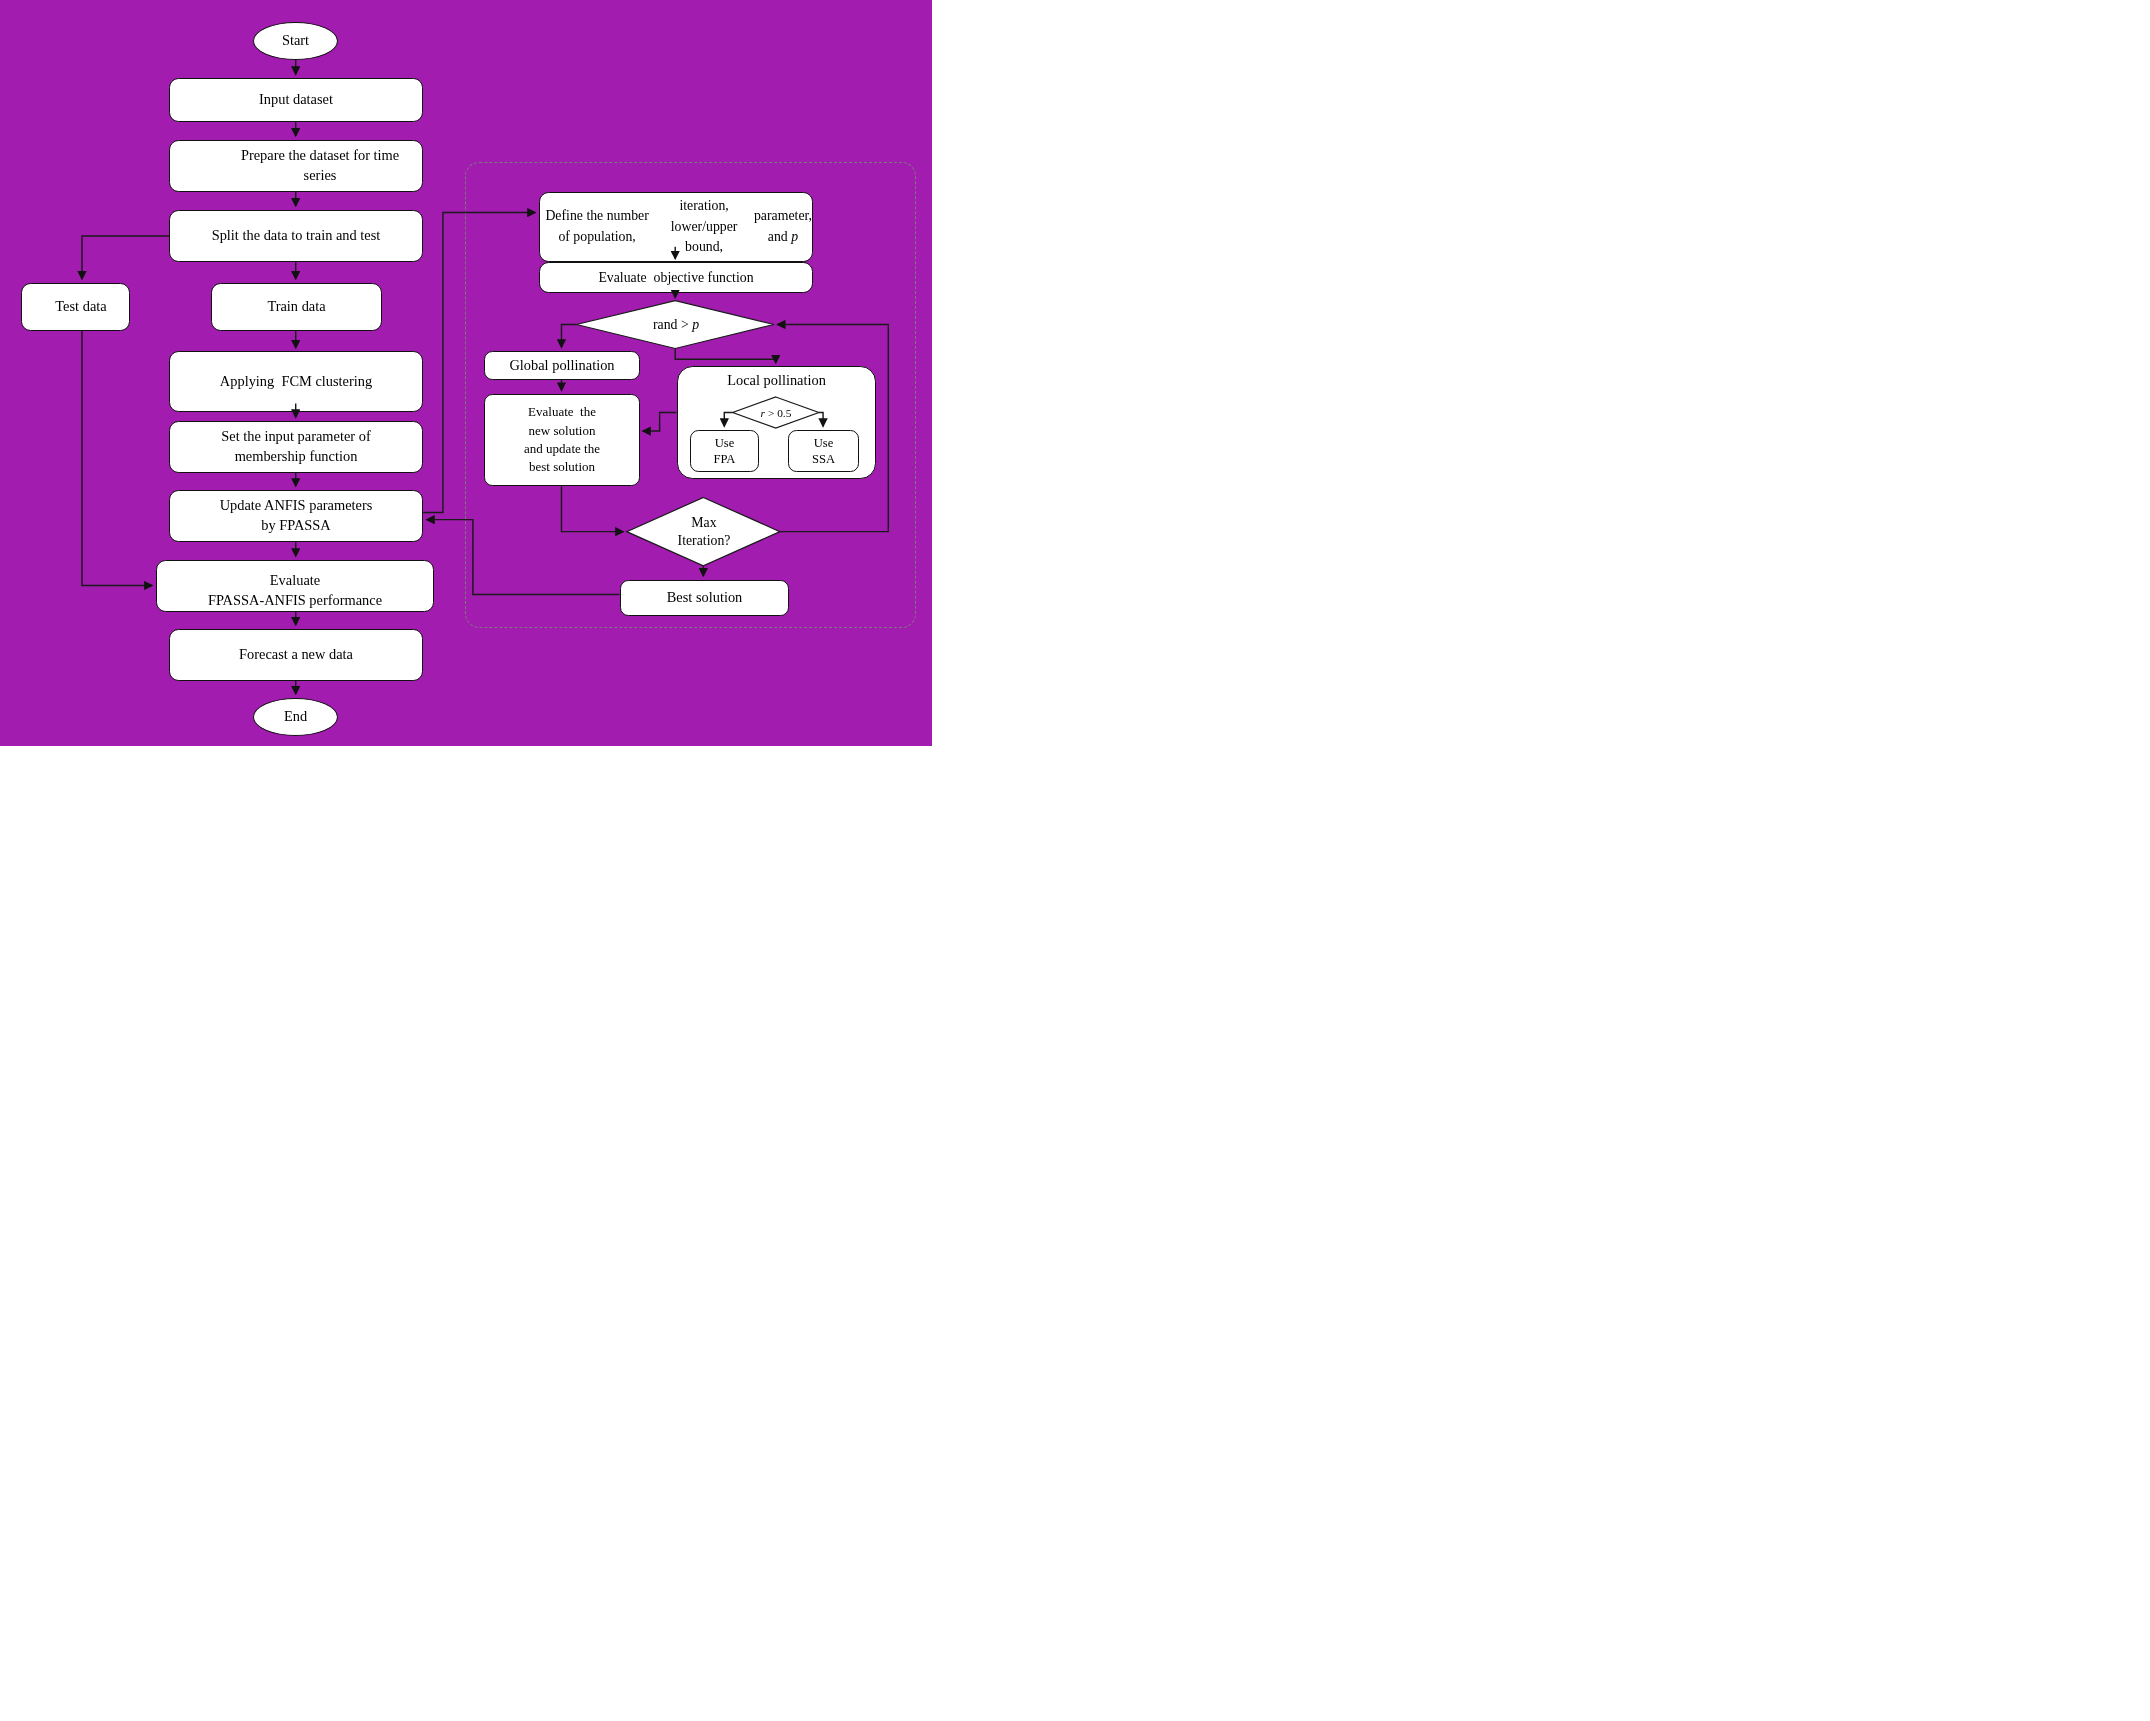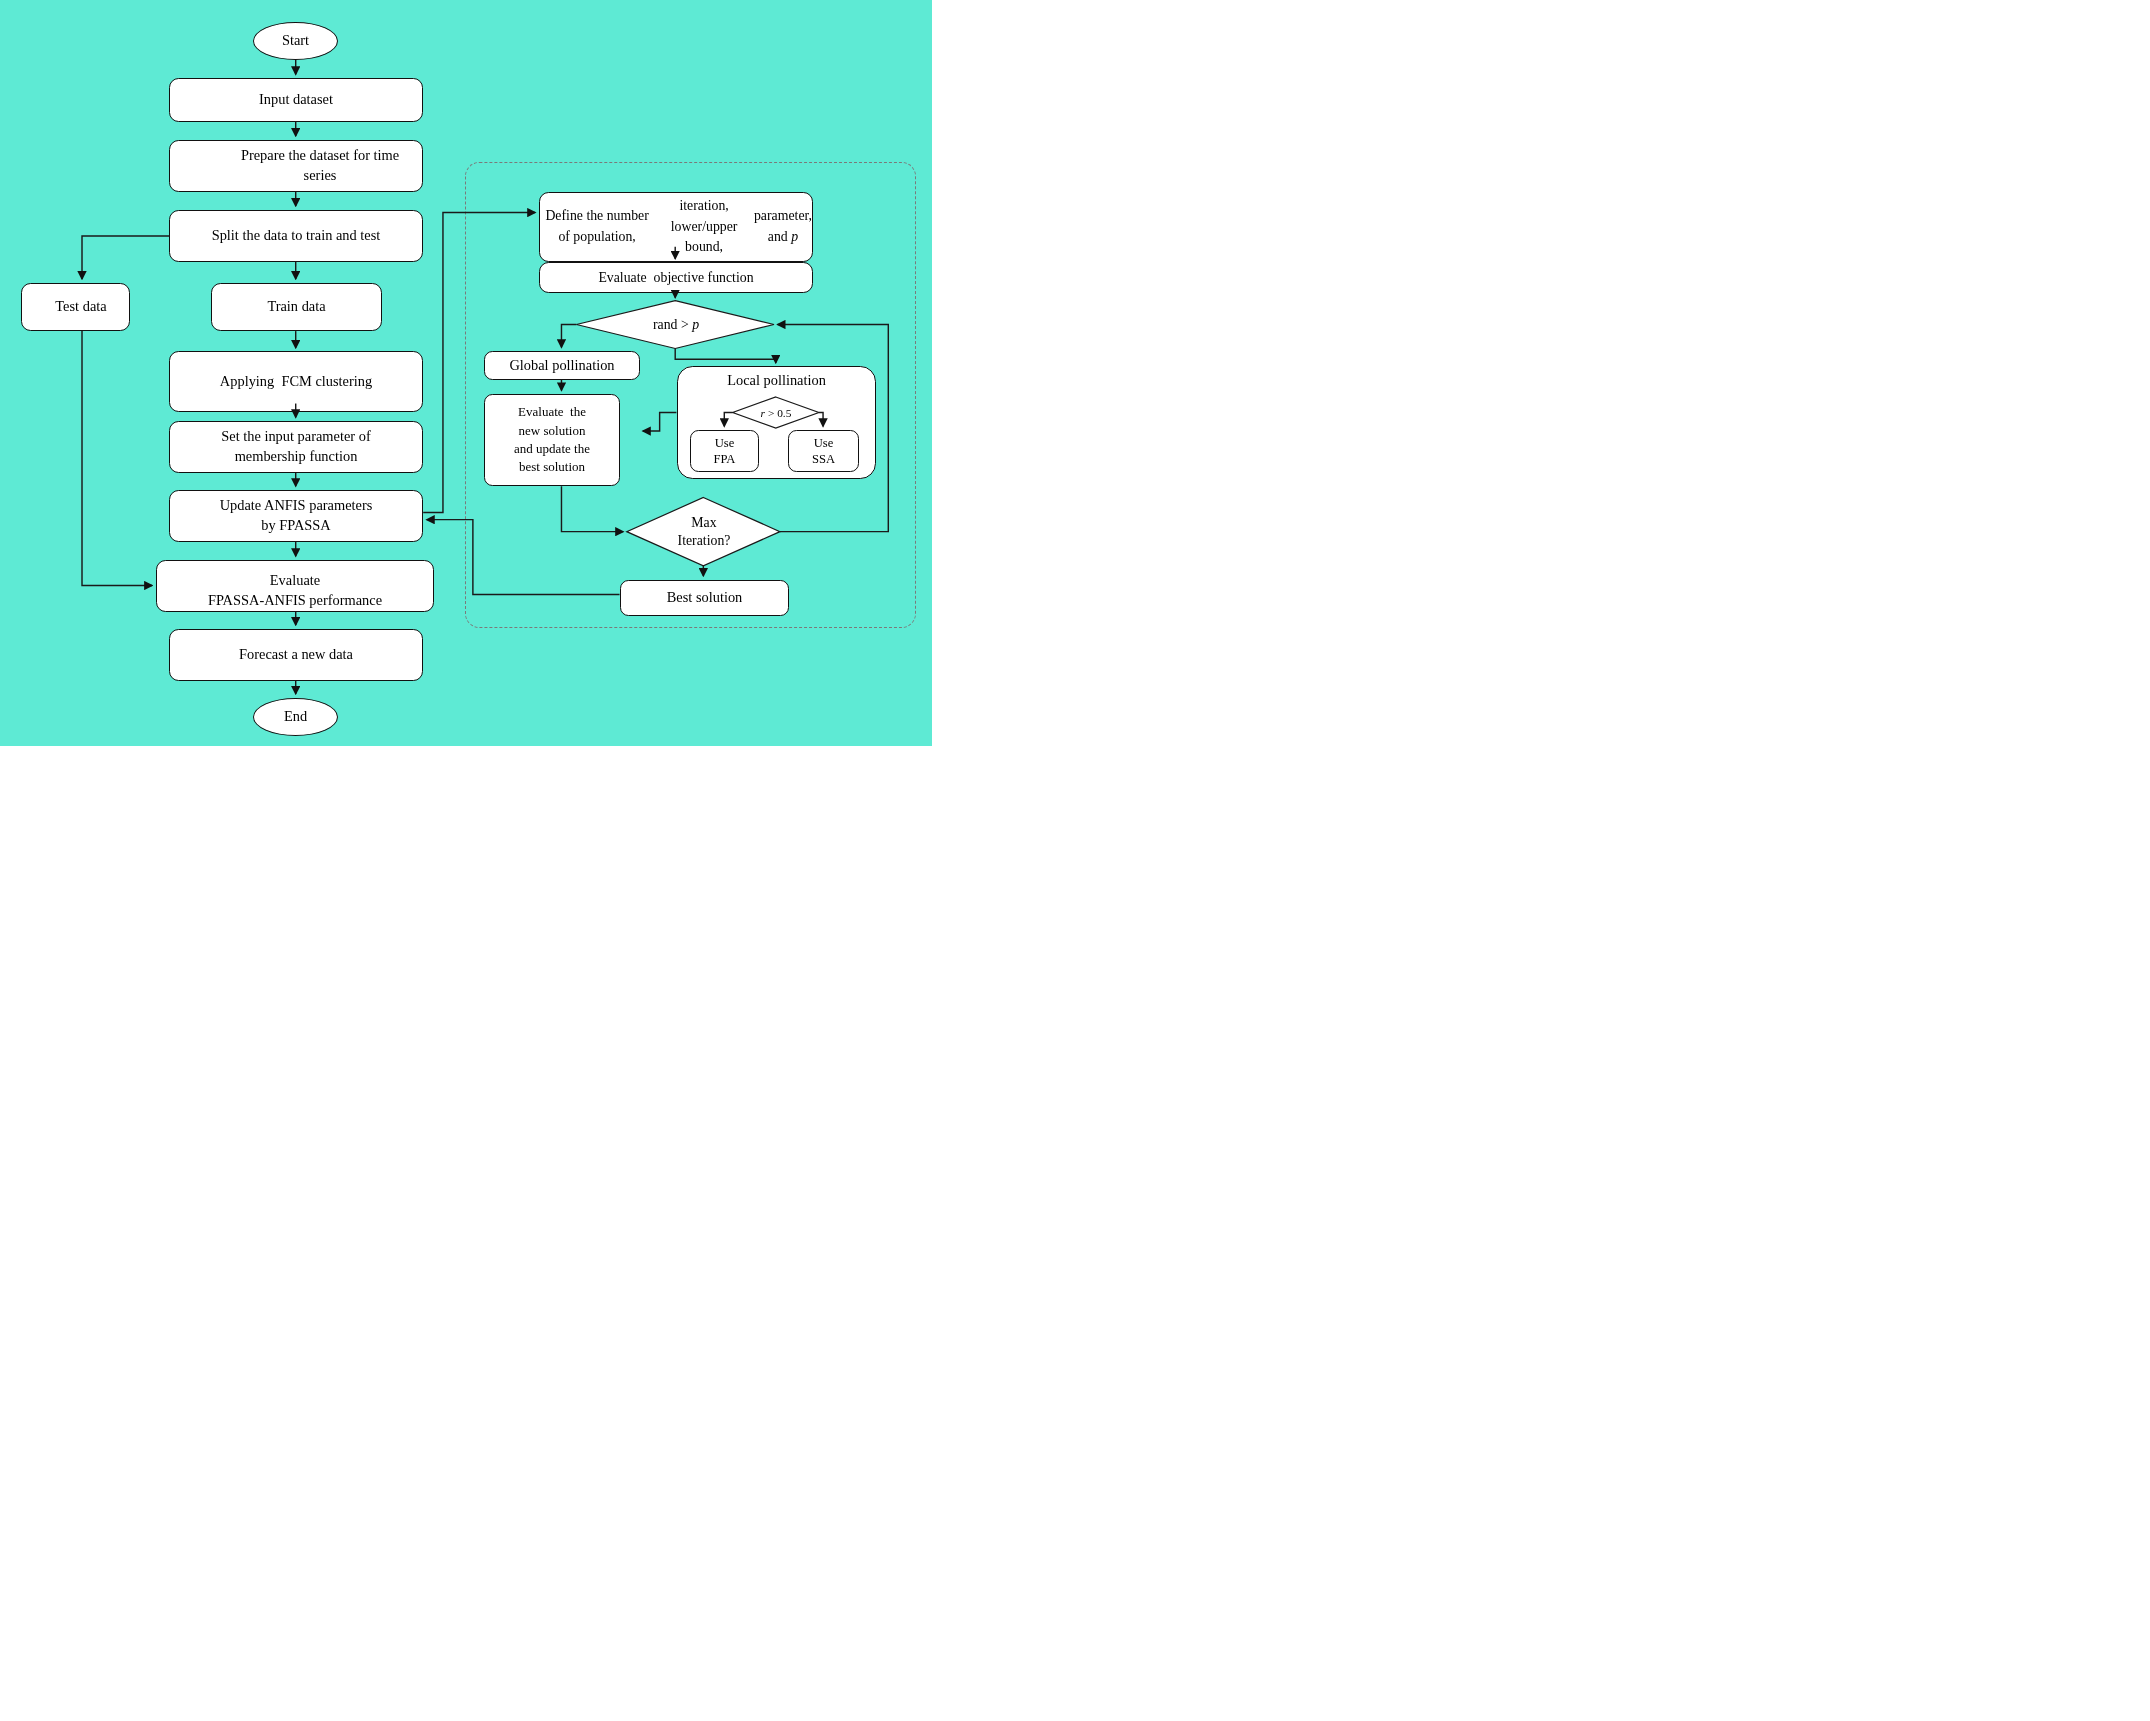--- a/index.html
+++ b/index.html
@@ -4,21 +4,21 @@
 <style>
   html, body {
     margin: 0;
     padding: 0;
     background: #ffffff;
   }
   #canvas {
     position: relative;
     width: 932px;
     height: 746px;
-    background: #5eead4;
+    background: #a21caf;
     font-family: "Liberation Serif", "DejaVu Serif", serif;
     color: #000000;
   }
   .node {
     position: absolute;
     box-sizing: border-box;
     background: #ffffff;
     border: 1.8px solid #111111;
     border-radius: 9.6px;
     display: flex;
@@ -162,21 +162,21 @@
   <div class="node rbox fs21" style="left:690px; top:430px; width:69px; height:42px; line-height:1.3;">
     <span>Use
 FPA</span>
   </div>
 
   <div class="node rbox fs21" style="left:788px; top:430px; width:71px; height:42px; line-height:1.3;">
     <span>Use
 SSA</span>
   </div>
 
-  <div class="node rbox fs22" style="left:484px; top:394px; width:136px; height:92px; line-height:1.42;">
+  <div class="node rbox fs22" style="left:484px; top:394px; width:156px; height:92px; line-height:1.42;">
     <span>Evaluate  the
 new solution
 and update the
 best solution</span>
   </div>
 
   <div class="node rbox fs24" style="left:620px; top:580px; width:169px; height:36px;">
     <span>Best solution</span>
   </div>
 

